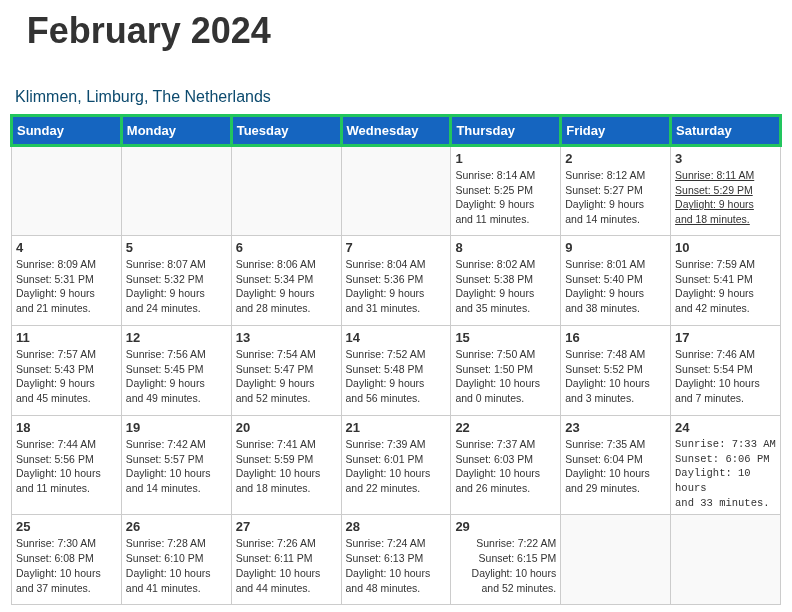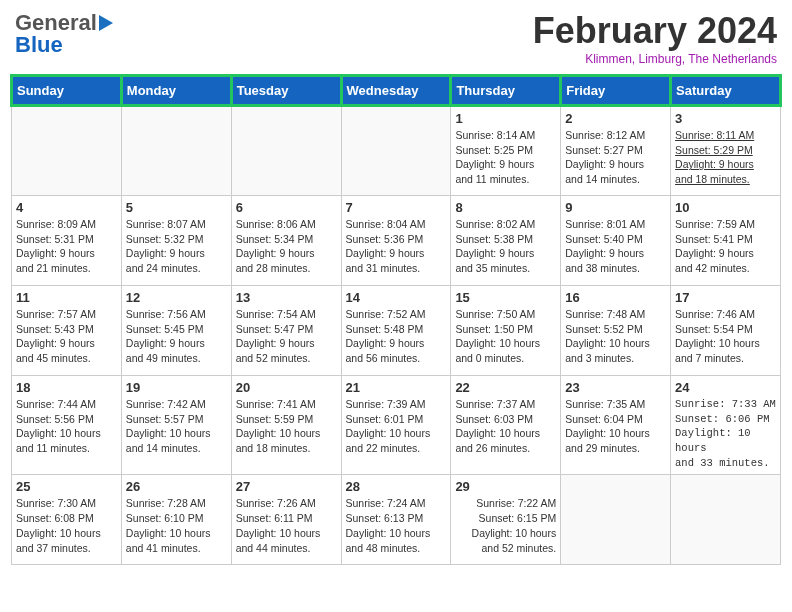--- a/index.html
+++ b/index.html
@@ -24,22 +24,23 @@
     }
     .title-area {
       text-align: right;
     }
     .month-year {
       font-size: 36px;
       font-weight: bold;
       color: #333;
     }
     .location {
-      font-size: 12px;
-      color: #a21caf;
+      font-size: 16px;
+      color: #0c4a6e;
+      margin-top: 36px;
     }
     .calendar {
       width: 100%;
       border-collapse: collapse;
     }
     .calendar th {
       background: #1565c0;
       color: #fff;
       font-size: 13px;
       padding: 6px 4px;
@@ -72,27 +73,20 @@
       color: #333;
     }
     tr.week-row td {
       height: 90px;
     }
   </style>
 </head>
 <body>
 
 <div class="header">
-  <div class="logo">
-    <div style="display:flex;align-items:center;">
-      <span style="font-size:22px;font-weight:bold;color:#555;">General</span>
-      <span style="display:inline-block;width:0;height:0;border-top:8px solid transparent;border-bottom:8px solid transparent;border-left:14px solid #1a6fbf;margin:0 2px;"></span>
-    </div>
-    <span style="font-size:22px;font-weight:bold;color:#1565c0;margin-top:-4px;">Blue</span>
-  </div>
   <div class="title-area">
     <div class="month-year">February 2024</div>
     <div class="location">Klimmen, Limburg, The Netherlands</div>
   </div>
 </div>
 
 <table class="calendar">
   <thead>
     <tr>
     <th>Sunday</th>

